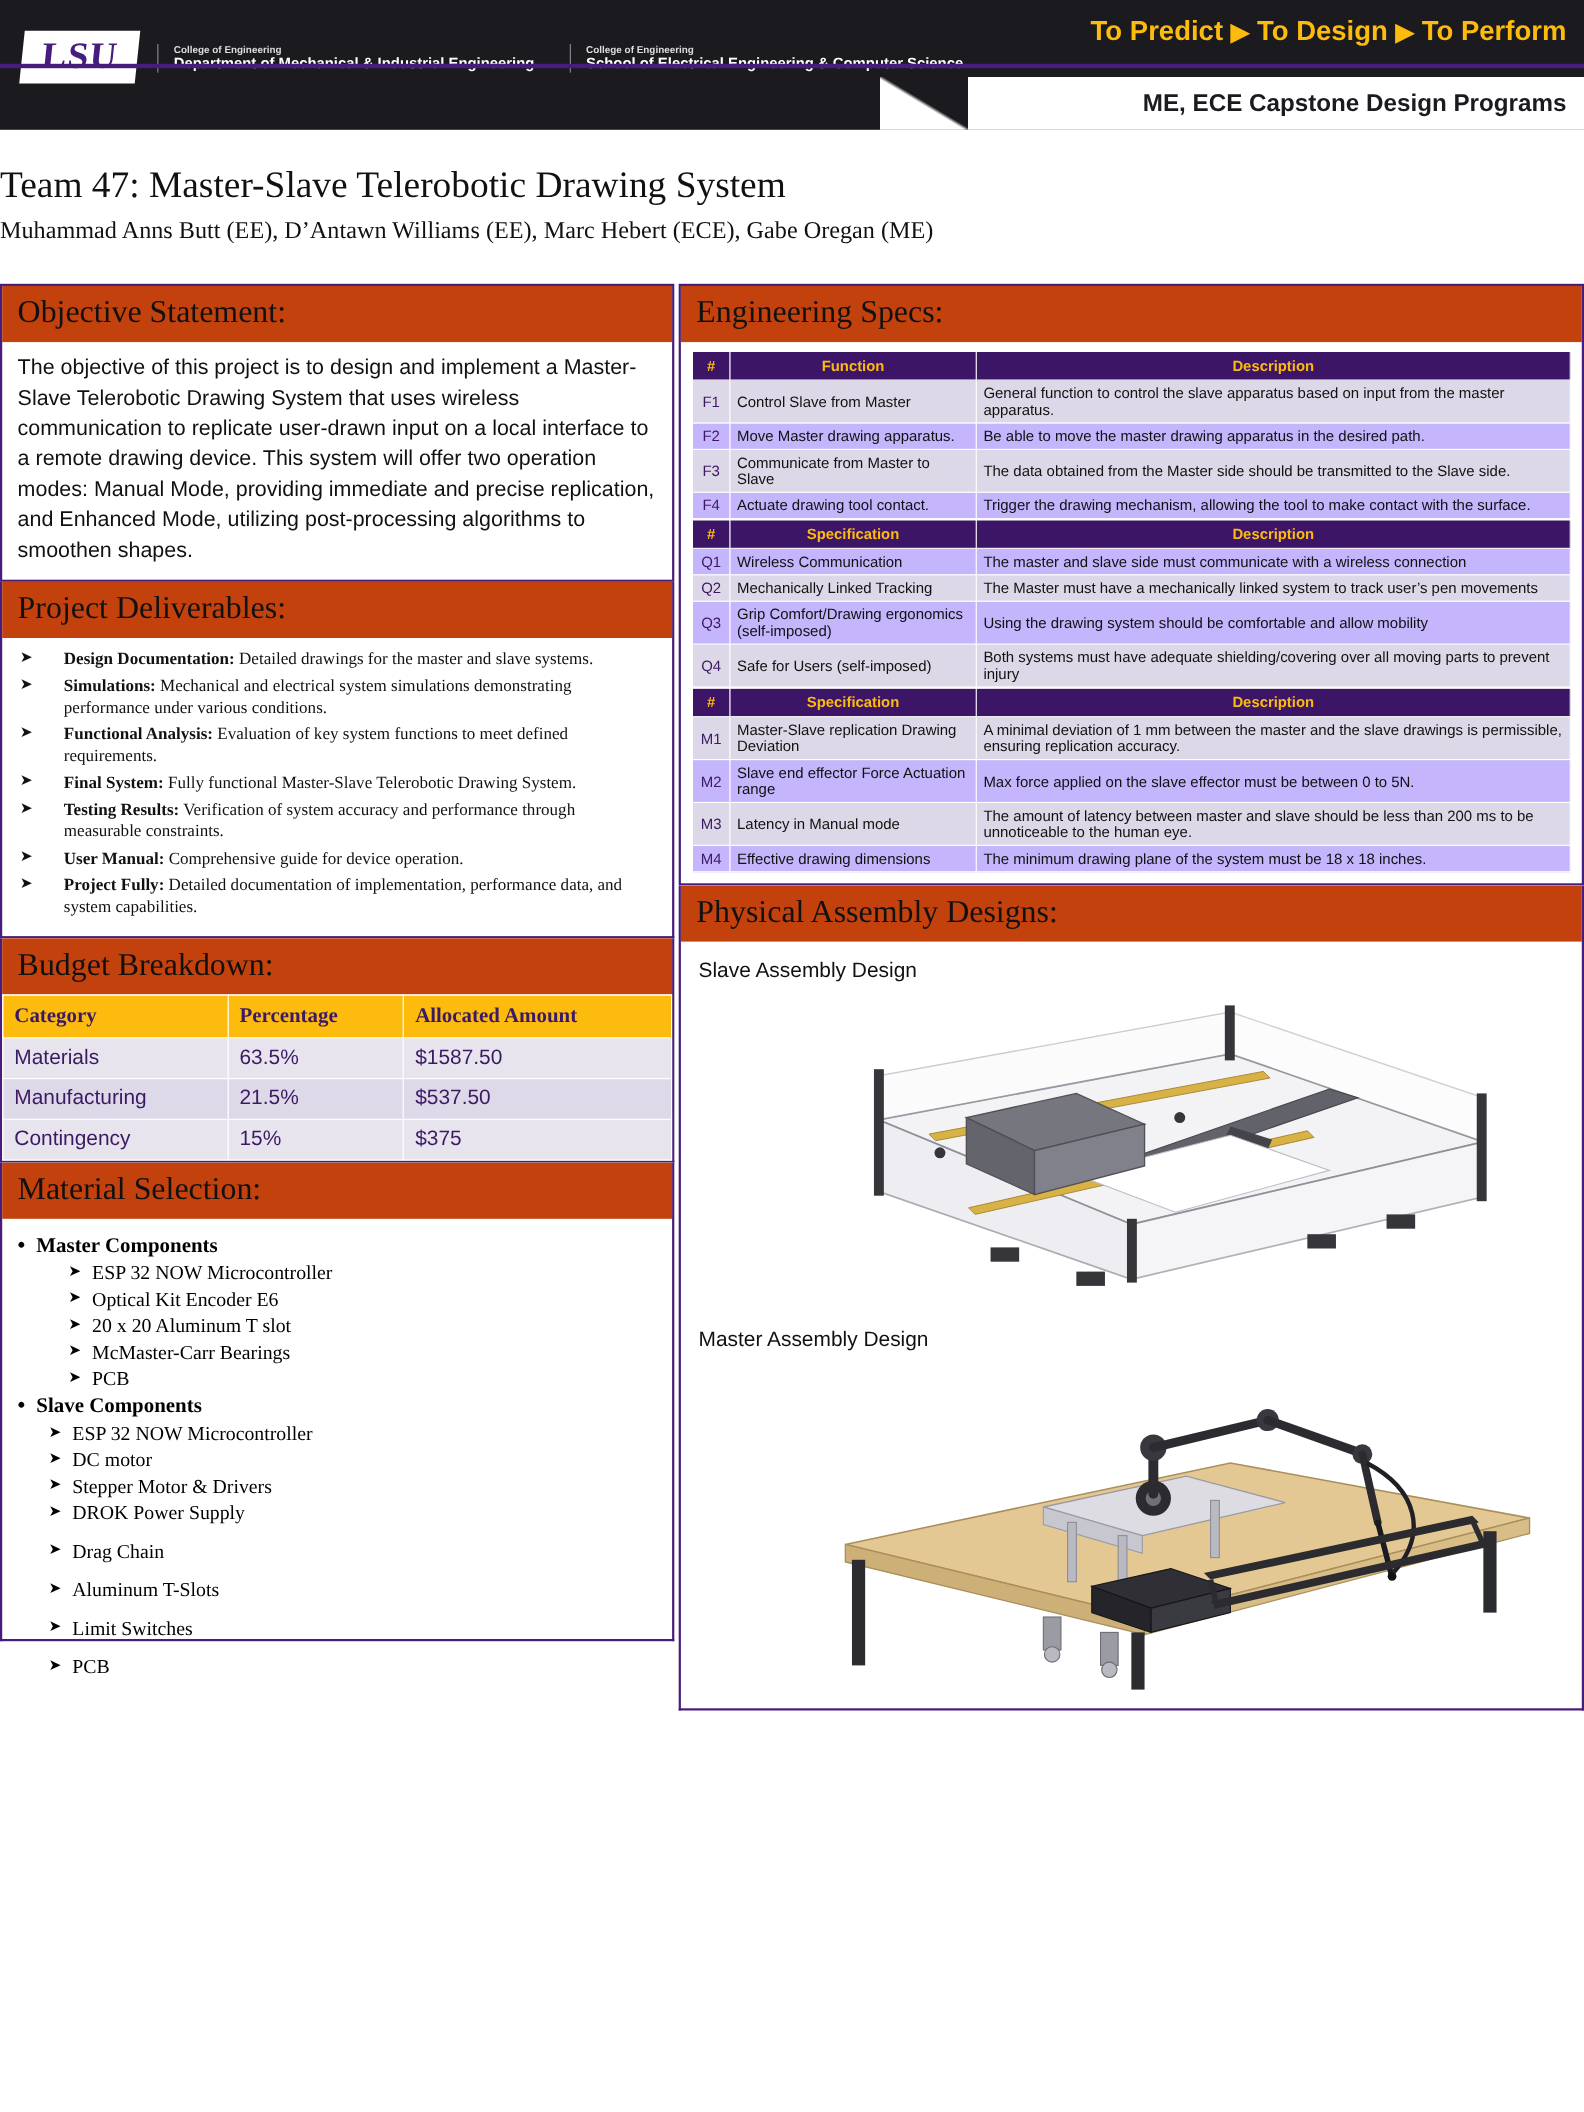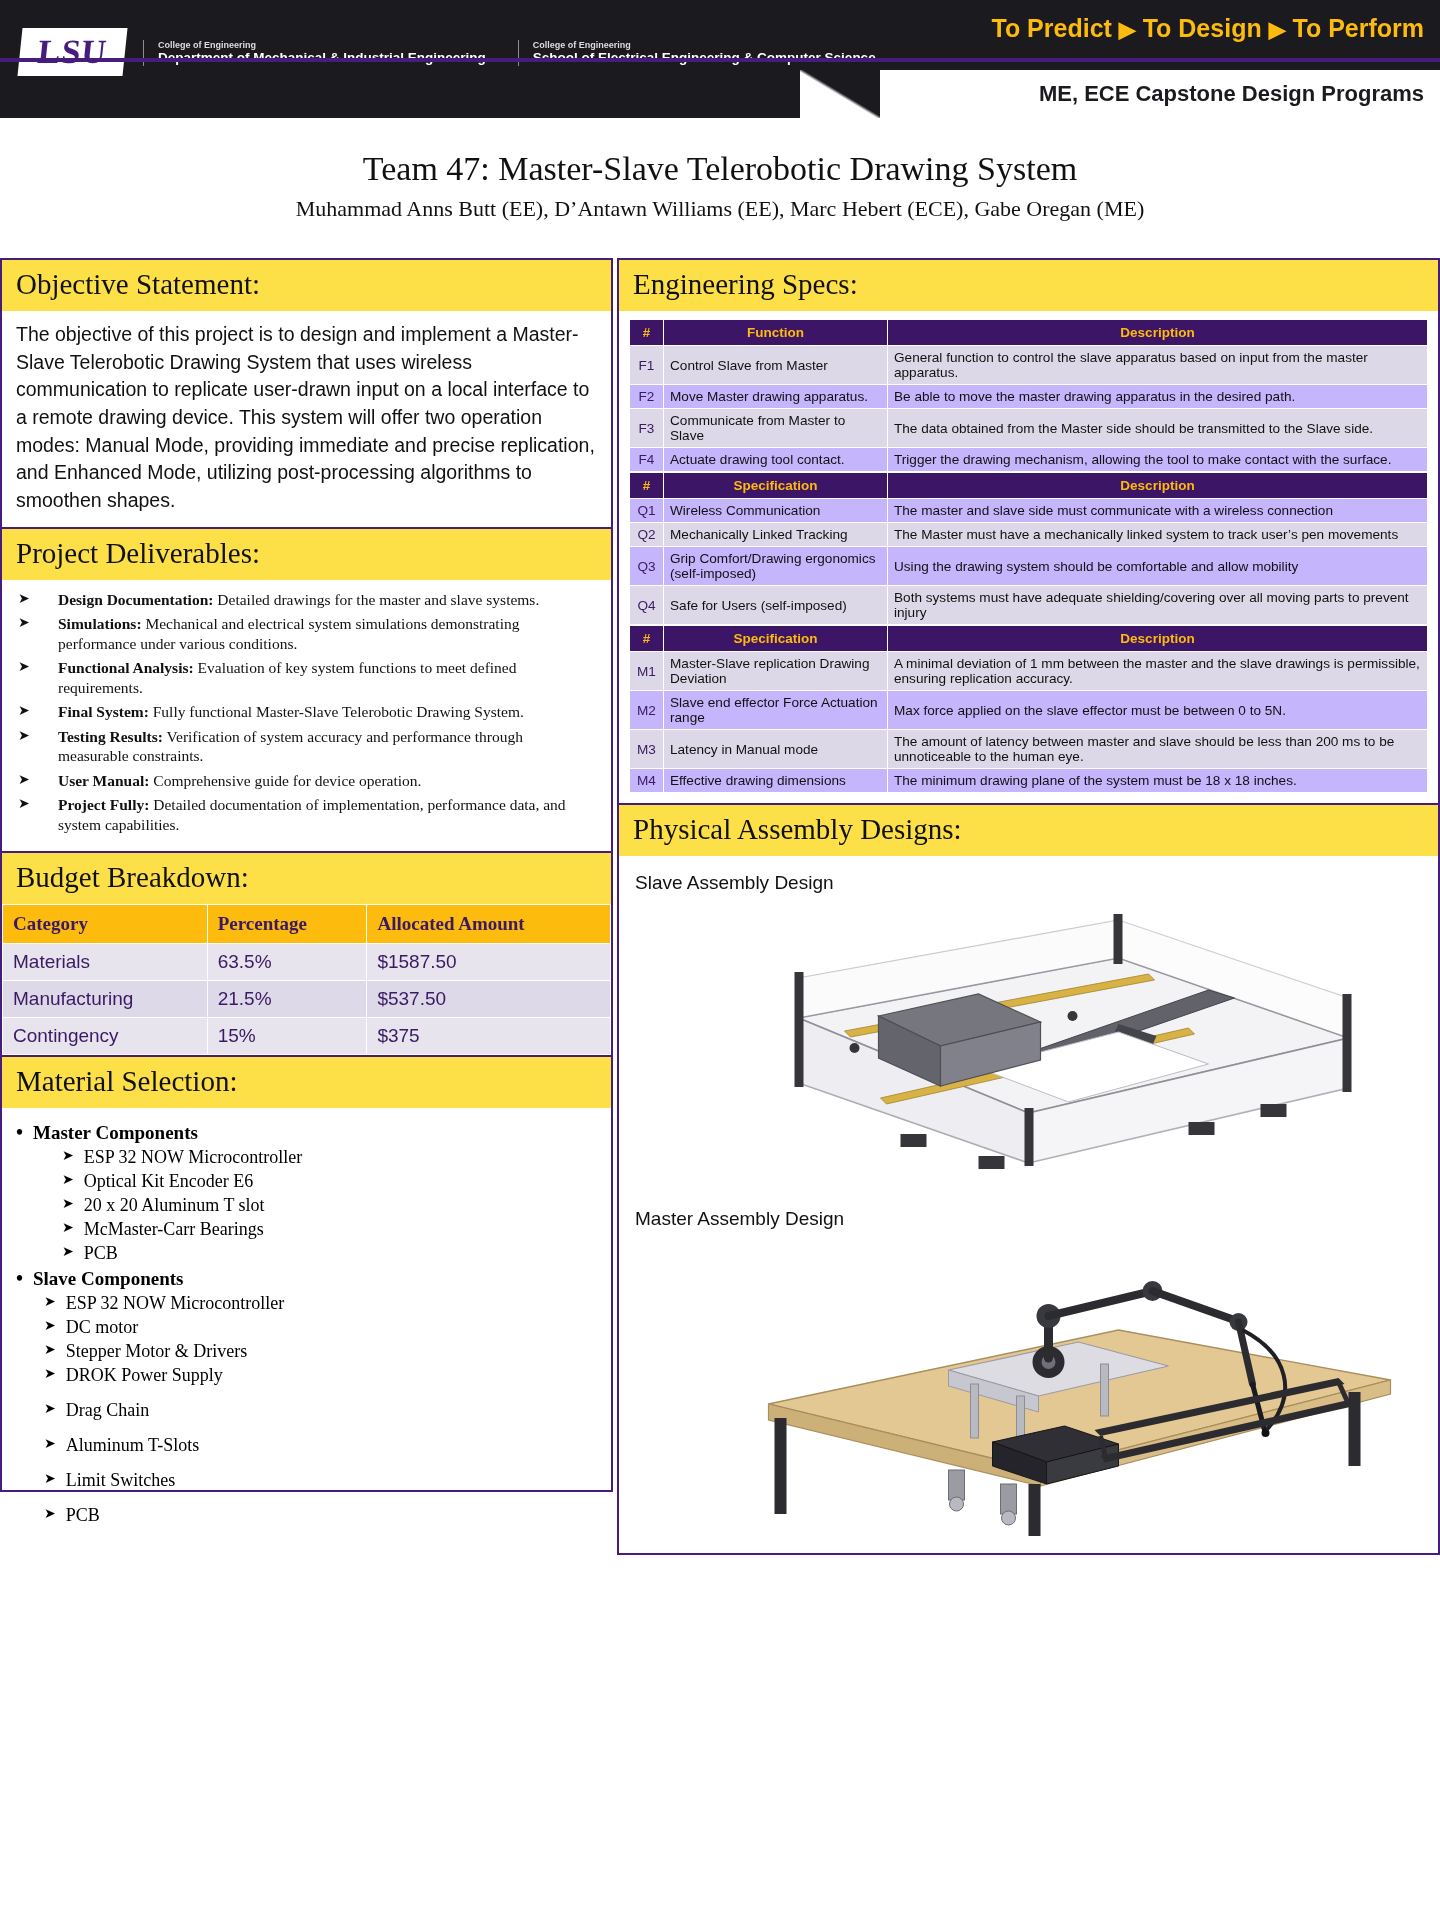--- a/index.html
+++ b/index.html
@@ -73,41 +73,41 @@
     position:absolute; bottom:0; right:560px;
     width:80px; height:48px;
     background:linear-gradient(to top right, #ffffff 0 48%, #1b1a1f 52% 100%);
   }
   .banner-purple-bar {
     position:absolute; left:0; top:58px; width:100%; height:4px;
     background:#461d7c;
   }
 
   
-  .title-wrap { text-align:center; margin-top:32px; }
+  .title-wrap { margin-top:32px; }
   .poster-title {
     font-family:"Liberation Serif", serif;
     font-size:34px;
     color:#111;
   }
   .poster-authors {
     font-family:"Liberation Serif", serif;
     font-size:22px;
     margin-top:8px;
     color:#111;
   }
 
   
   .cols { position:relative; margin-top:36px; }
   .left-col { position:absolute; left:0; top:0; width:613px; }
   .right-col { position:absolute; left:617px; top:0; width:823px; }
 
   .panel { border:2px solid #461d7c; background:#fff; box-sizing:border-box; }
   .panel-head {
-    background:#fde047;
+    background:#c2410c;
     font-family:"Liberation Serif", serif;
     font-size:29px;
     padding:8px 14px 10px 14px;
     color:#111;
   }
   .panel-body { padding:10px 14px 12px 14px; }
 
   .obj-text {
     font-size:19.5px;
     line-height:1.42;

